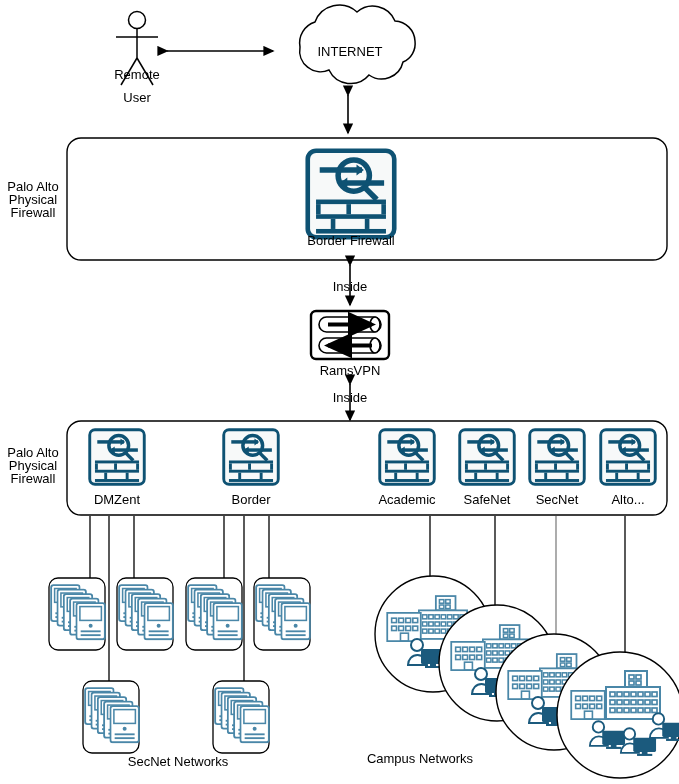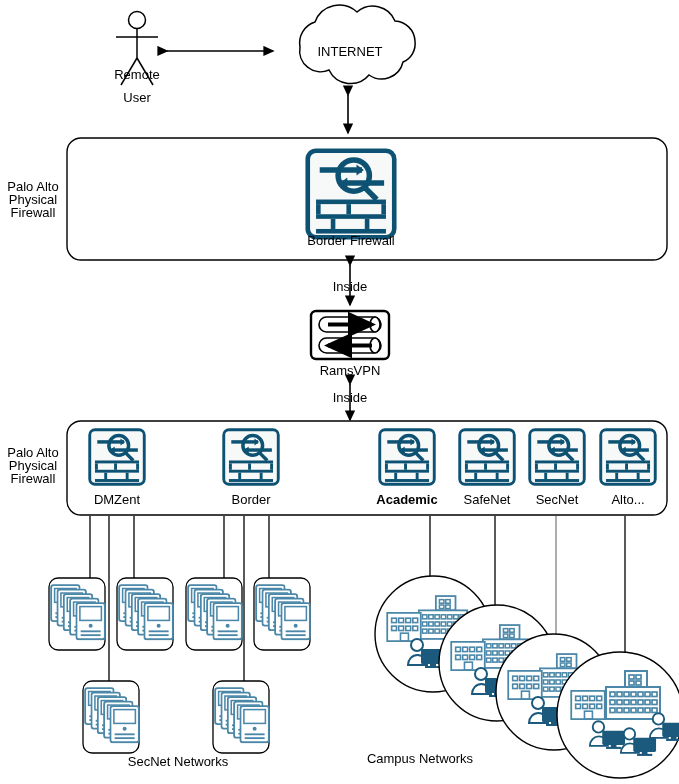--- a/index.html
+++ b/index.html
@@ -258,21 +258,21 @@
 <div class="lbl" style="left:318px;top:280px;width:64px;">Inside</div>
 <div class="lbl" style="left:313px;top:364px;width:74px;">RamsVPN</div>
 <div class="lbl" style="left:322px;top:391px;width:56px;">Inside</div>
 
 <div class="lbl" style="left:0px;top:446px;width:66px;">Palo Alto</div>
 <div class="lbl" style="left:0px;top:459px;width:66px;">Physical</div>
 <div class="lbl" style="left:0px;top:472px;width:66px;">Firewall</div>
 
 <div class="lbl" style="left:77px;top:493px;width:80px;">DMZent</div>
 <div class="lbl" style="left:211px;top:493px;width:80px;">Border</div>
-<div class="lbl" style="left:367px;top:493px;width:80px;font-weight:bold;">Academic</div>
+<div class="lbl" style="left:367px;top:493px;width:80px;">Academic</div>
 <div class="lbl" style="left:447px;top:493px;width:80px;">SafeNet</div>
 <div class="lbl" style="left:517px;top:493px;width:80px;">SecNet</div>
 <div class="lbl" style="left:588px;top:493px;width:80px;">Alto...</div>
 
 <div class="lbl" style="left:116px;top:755px;width:124px;">SecNet Networks</div>
 <div class="lbl" style="left:340px;top:752px;width:160px;">Campus Networks</div>
 
 </div>
 
 </body></html>

